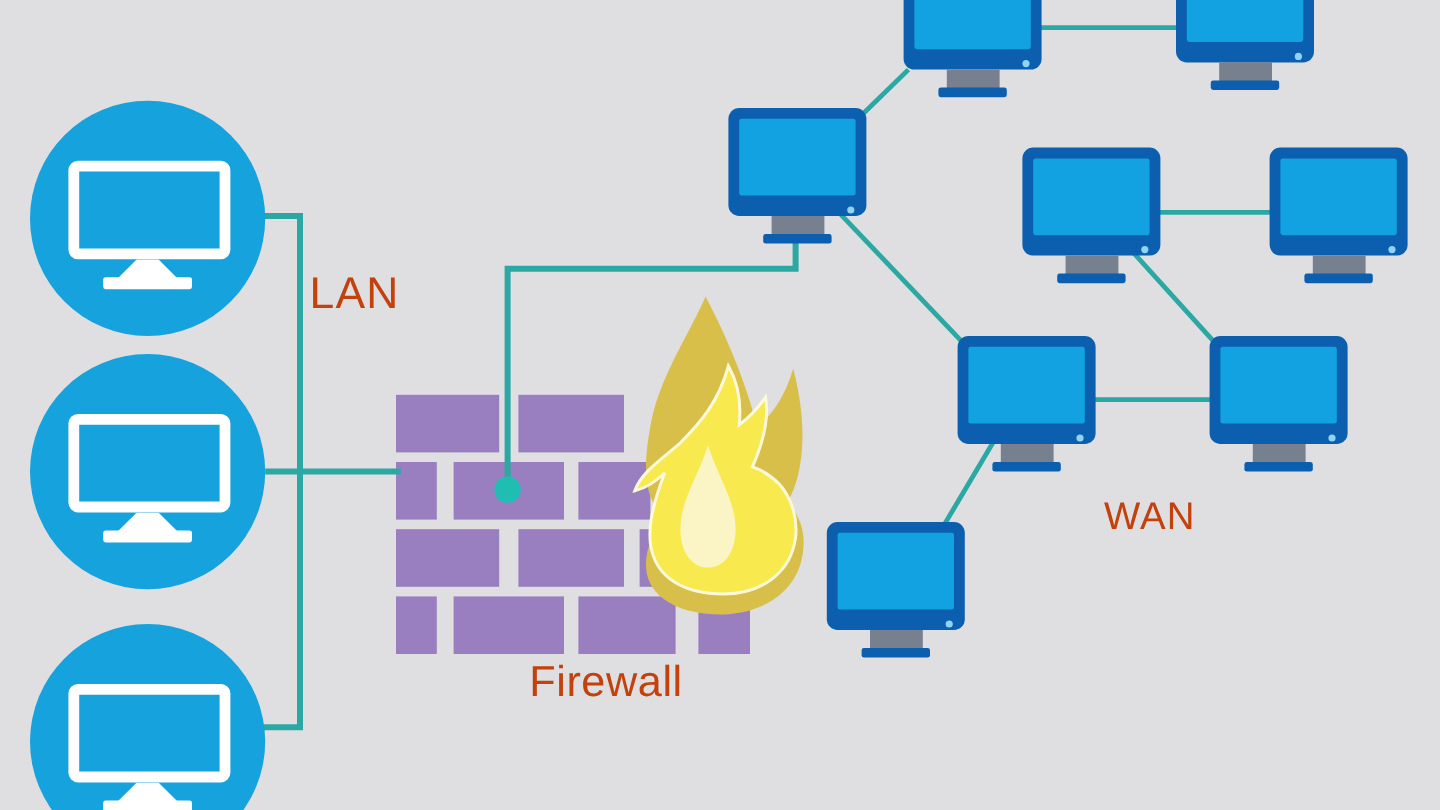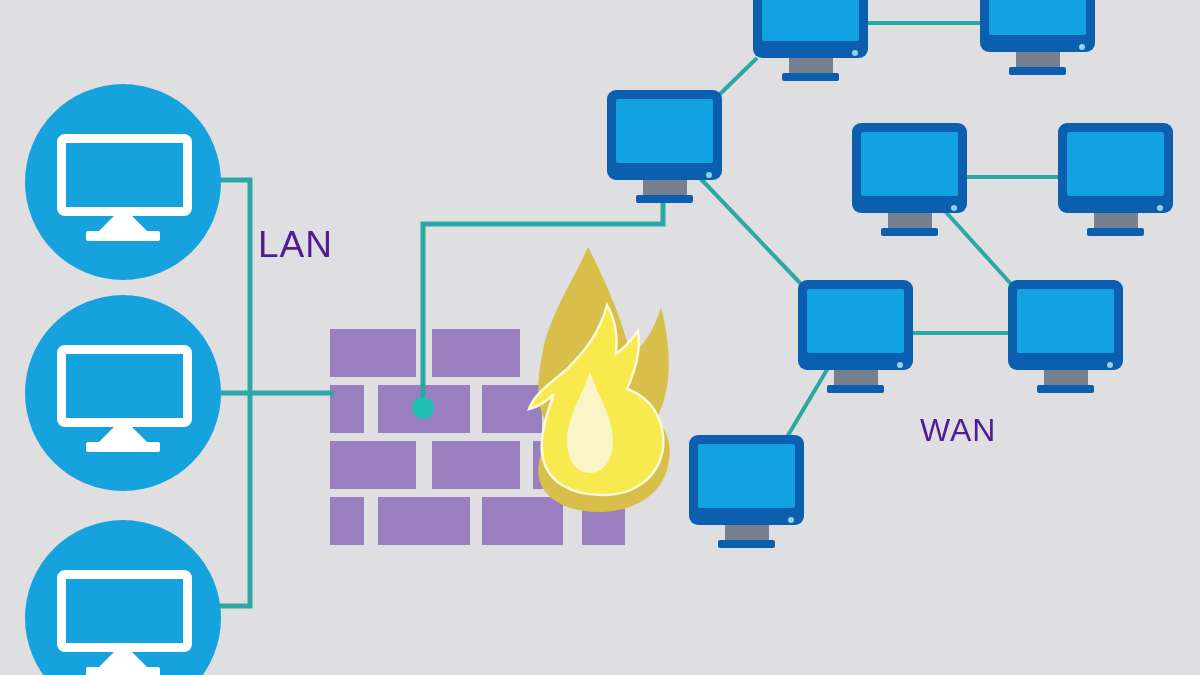--- a/index.html
+++ b/index.html
@@ -3,21 +3,21 @@
 <meta charset="utf-8">
 <style>
   html,body{margin:0;padding:0;background:#b8b8ba;}
   #canvas{
     position:relative;width:1200px;height:675px;margin:0 auto;
     background:#dfdfe1;overflow:hidden;
     font-family:"Liberation Sans", sans-serif;
   }
   
   .diagram-label{
-    position:absolute;color:#4c1d95;font-size:38px;letter-spacing:1px;
+    position:absolute;color:#c2410c;font-size:38px;letter-spacing:1px;
     line-height:1;user-select:none;
   }
   
   .lan-node{
     position:absolute;width:196px;height:196px;border-radius:50%;
     background:#16a2dc;
   }
   .lan-node .mon-outline{
     position:absolute;left:32px;top:50px;width:117px;height:64px;
     border:9px solid #ffffff;border-radius:8px;background:transparent;
@@ -190,14 +190,15 @@
     <div class="mon-base"></div>
   </div>
   <div class="lan-node" style="left:25px;top:520px">
     <div class="mon-outline"></div>
     <div class="mon-neck"></div>
     <div class="mon-base"></div>
   </div>
 
   <span class="diagram-label" style="left:258px;top:226px;font-size:37px">LAN</span>
   <span class="diagram-label" style="left:920px;top:414px;font-size:32px">WAN</span>
+  <span class="diagram-label" style="left:441px;top:550px;font-size:36px;letter-spacing:0.5px">Firewall</span>
 
 </div>
 
 </body></html>

